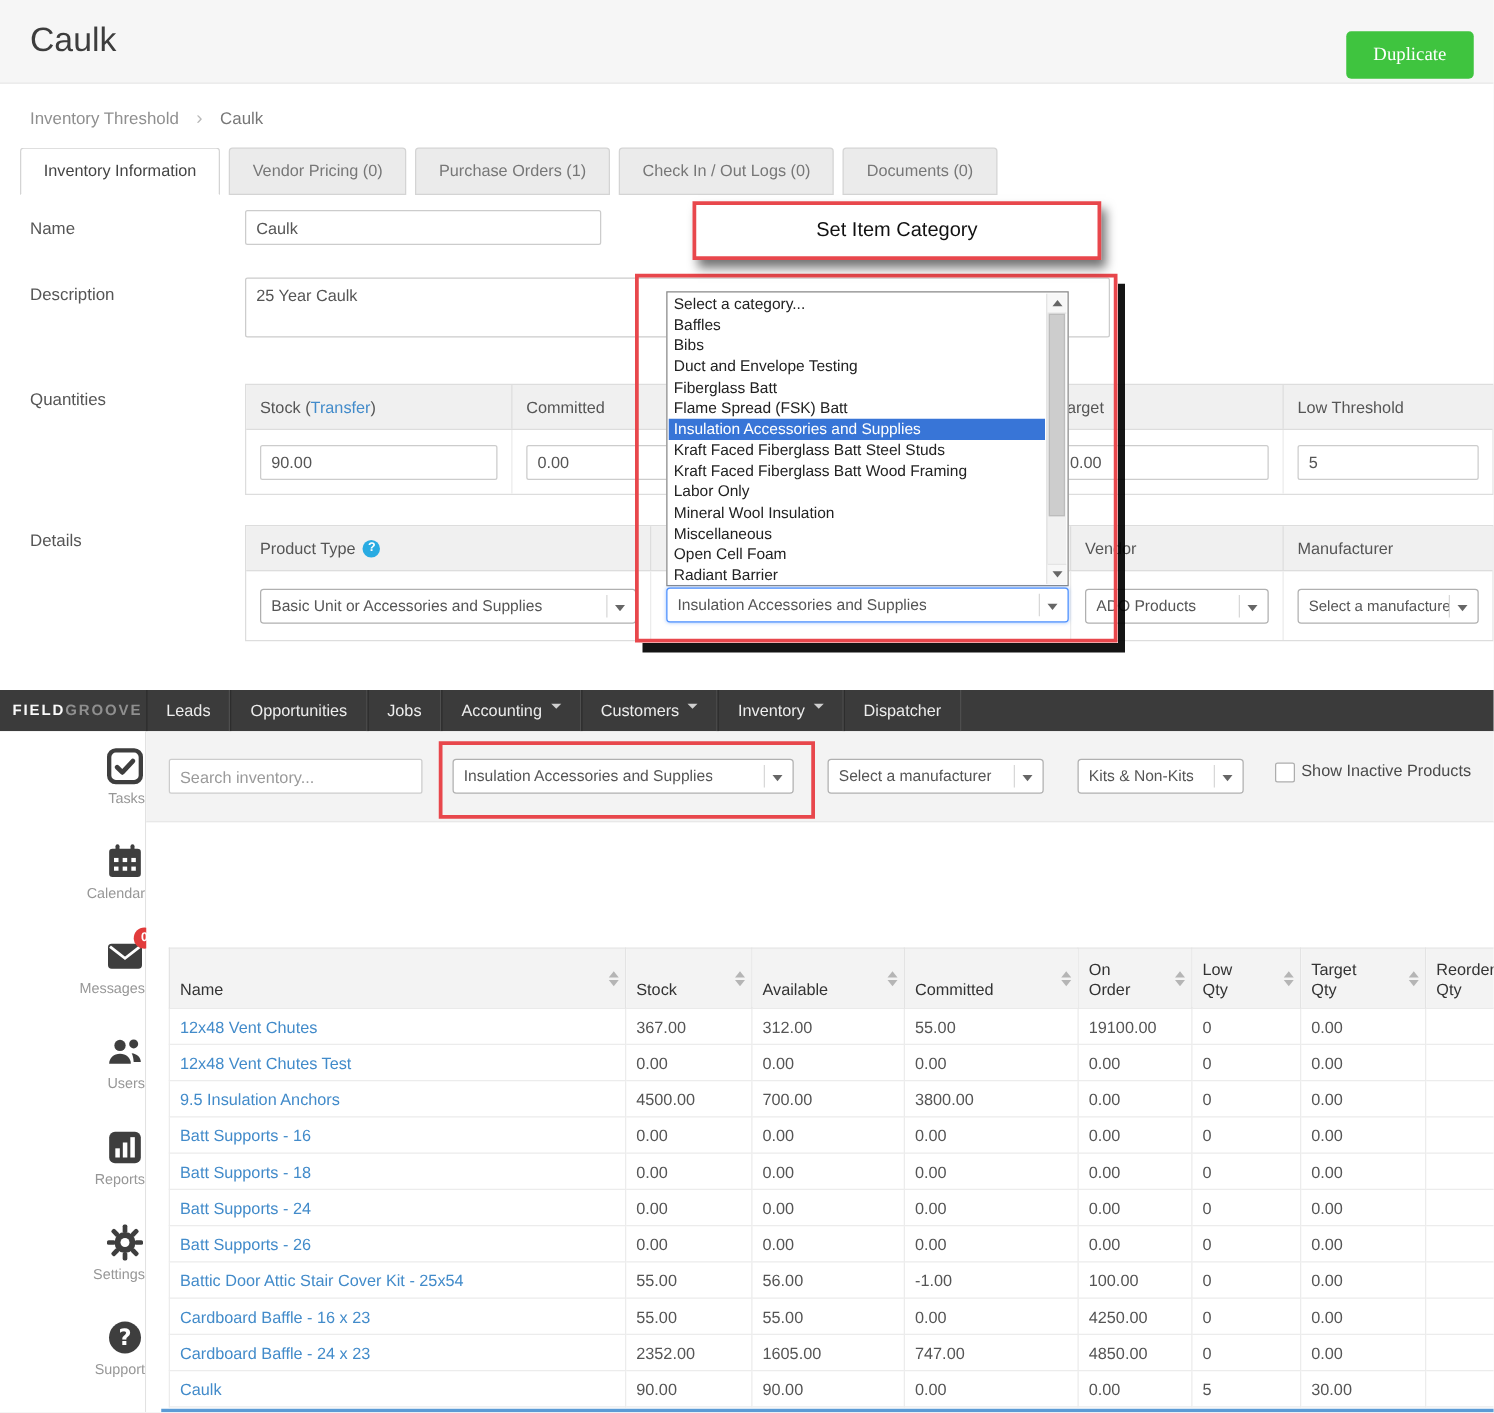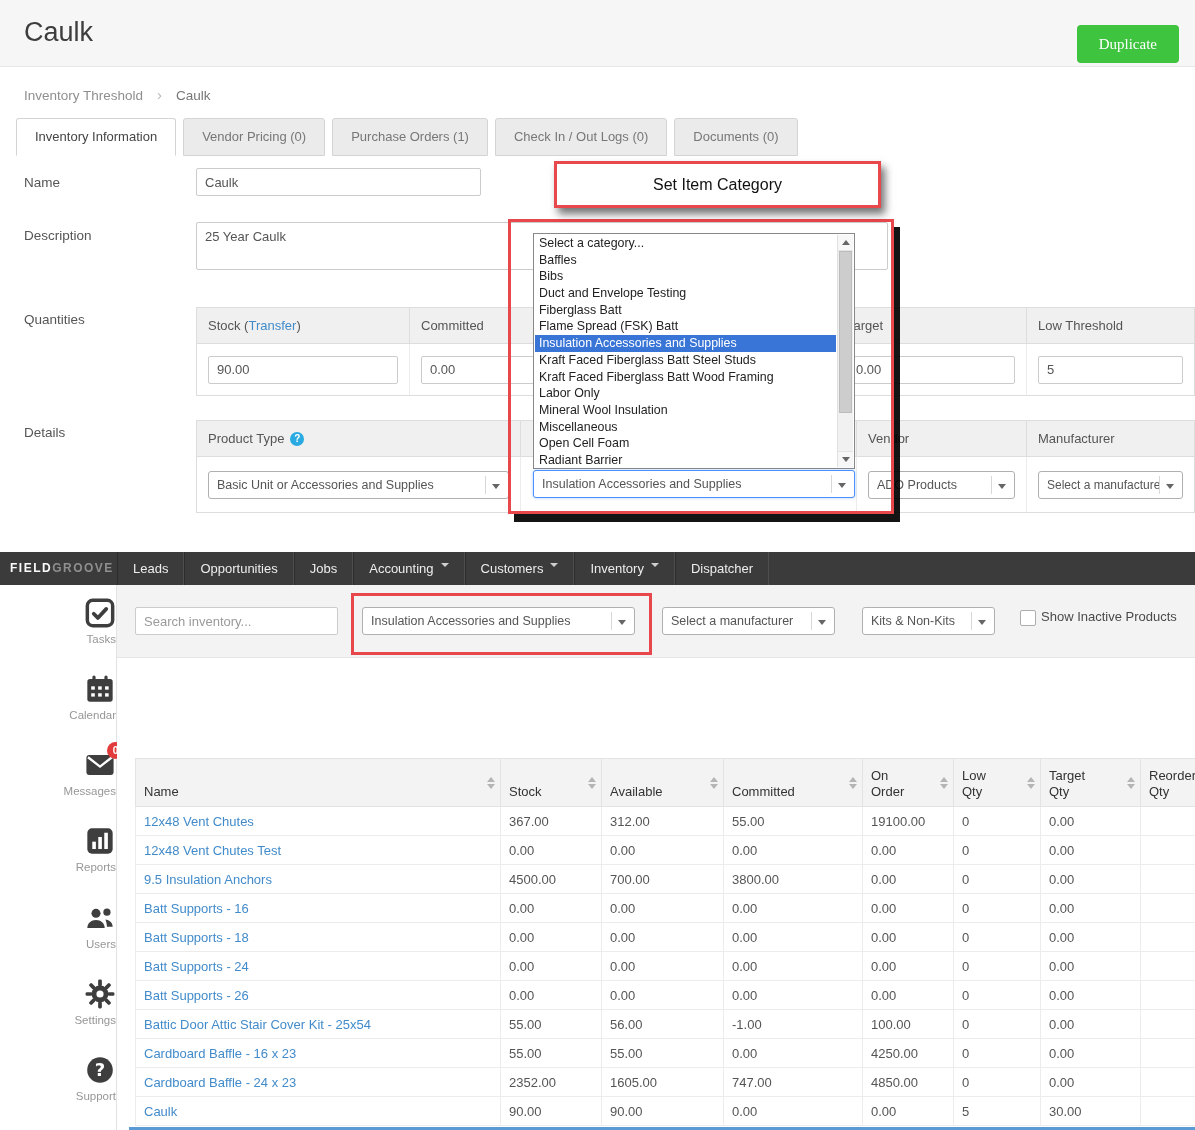--- a/index.html
+++ b/index.html
@@ -282,41 +282,41 @@
             <svg viewBox="0 0 24 24">
               <rect x="1.8" y="4.5" width="20.4" height="15" rx="2.2" fill="#3e3e3e"></rect>
               <path d="M3 6.2l9 7 9-7" fill="none" stroke="#fff" stroke-width="1.7"></path>
             </svg>
             <span class="sb-badge">0</span>
           </div>
           <div class="sb-label">Messages</div>
         </div>
         <div class="sb-item">
           <div class="sb-icon">
+            <svg viewBox="0 0 24 24" fill="#3e3e3e">
+              <circle cx="9" cy="8.5" r="3.4"></circle>
+              <path d="M2.5 19.5c0-3.6 2.9-6 6.5-6s6.5 2.4 6.5 6z"></path>
+              <circle cx="17.2" cy="7.6" r="2.7"></circle>
+              <path d="M16 13.2c3.1.3 5.5 2.4 5.5 5.3h-4.3c-.1-2.1-.5-3.9-1.2-5.3z"></path>
+            </svg>
+          </div>
+          <div class="sb-label">Users</div>
+        </div>
+        <div class="sb-item">
+          <div class="sb-icon">
             <svg viewBox="0 0 24 24">
               <rect x="2.5" y="2.5" width="19" height="19" rx="3.5" fill="#3e3e3e"></rect>
               <g fill="#fff">
                 <rect x="6.2" y="12.5" width="2.7" height="5.5"></rect>
                 <rect x="10.7" y="9" width="2.7" height="9"></rect>
                 <rect x="15.2" y="5.8" width="2.7" height="12.2"></rect>
               </g>
             </svg>
           </div>
           <div class="sb-label">Reports</div>
-        </div>
-        <div class="sb-item">
-          <div class="sb-icon">
-            <svg viewBox="0 0 24 24" fill="#3e3e3e">
-              <circle cx="9" cy="8.5" r="3.4"></circle>
-              <path d="M2.5 19.5c0-3.6 2.9-6 6.5-6s6.5 2.4 6.5 6z"></path>
-              <circle cx="17.2" cy="7.6" r="2.7"></circle>
-              <path d="M16 13.2c3.1.3 5.5 2.4 5.5 5.3h-4.3c-.1-2.1-.5-3.9-1.2-5.3z"></path>
-            </svg>
-          </div>
-          <div class="sb-label">Users</div>
         </div>
         <div class="sb-item">
           <div class="sb-icon">
             <svg viewBox="0 0 24 24">
               <g fill="#3e3e3e">
                 <circle cx="12" cy="12" r="6.3"></circle>
                 <g>
                   <rect x="10.6" y="1.2" width="2.8" height="5" rx="1"></rect>
                   <rect x="10.6" y="1.2" width="2.8" height="5" rx="1" transform="rotate(45 12 12)"></rect>
                   <rect x="10.6" y="1.2" width="2.8" height="5" rx="1" transform="rotate(90 12 12)"></rect>

